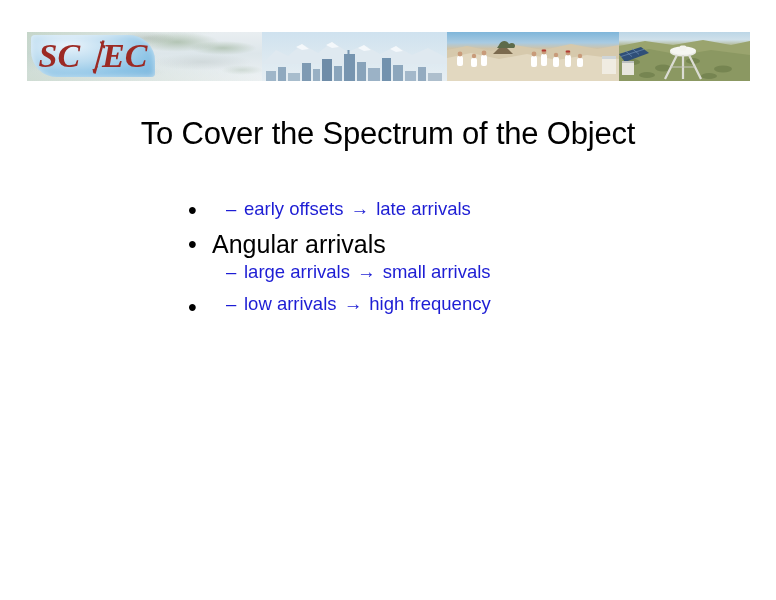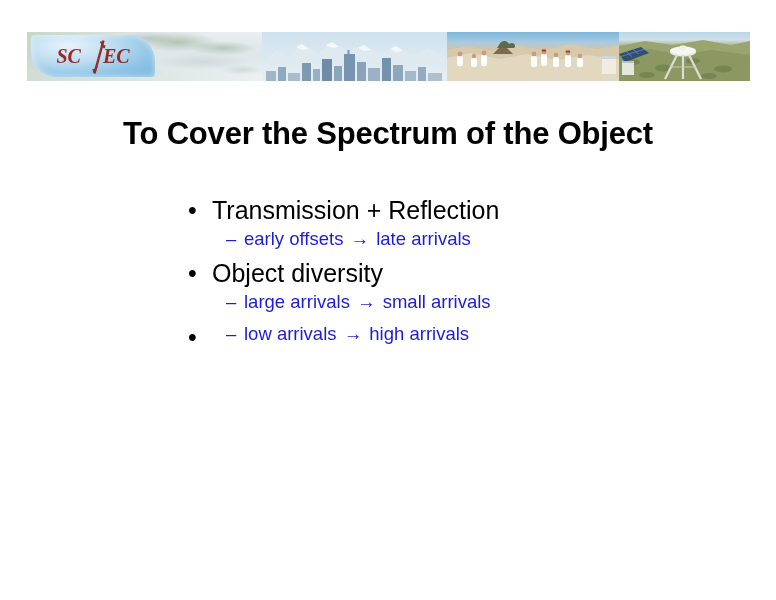--- a/index.html
+++ b/index.html
@@ -77,21 +77,21 @@
     left: 0;
     top: 0;
     width: 100%;
     height: 100%;
     display: flex;
     align-items: center;
     justify-content: center;
     font-family: "Liberation Serif", serif;
     font-style: italic;
     font-weight: bold;
-    font-size: 20px;
+    font-size: 34px;
     letter-spacing: 0px;
     color: #9c2a24;
   }
   .logo-slash {
     position: absolute;
     left: 60px;
     top: 4px;
     width: 16px;
     height: 36px;
   }
@@ -137,21 +137,21 @@
   .gps-hills { position: absolute; inset: 0; }
 
   
   .title {
     position: absolute;
     left: 0;
     top: 116px;
     width: 776px;
     text-align: center;
     font-size: 31px;
-    font-weight: bold;
+    font-weight: normal;
     color: #000000;
     letter-spacing: -0.2px;
   }
 
   
   .body {
     position: absolute;
     left: 186px;
     top: 196px;
     width: 560px;
@@ -317,44 +317,43 @@
       </svg>
     </div>
   </div>
 
   <div class="title">To Cover the Spectrum of the Object</div>
 
   <div class="body">
 
     <div class="bullet-l1">
       <span class="marker">•</span>
-      <span>Transmission + Reflection</span>
     </div>
     <div class="bullet-l2">
       <span class="marker">–</span>
       <span>early offsets</span>
       <span class="arrow-glyph">→</span>
       <span>late arrivals</span>
     </div>
 
     <div class="bullet-l1">
       <span class="marker">•</span>
-      <span>Object diversity</span>
+      <span>Angular arrivals</span>
     </div>
     <div class="bullet-l2">
       <span class="marker">–</span>
       <span>large arrivals</span>
       <span class="arrow-glyph">→</span>
       <span>small arrivals</span>
     </div>
 
     <div class="bullet-l1">
       <span class="marker">•</span>
     </div>
     <div class="bullet-l2">
       <span class="marker">–</span>
       <span>low arrivals</span>
       <span class="arrow-glyph">→</span>
-      <span>high arrivals</span>
+      <span>high frequency</span>
     </div>
 
   </div>
 </div>
 
 </body></html>

